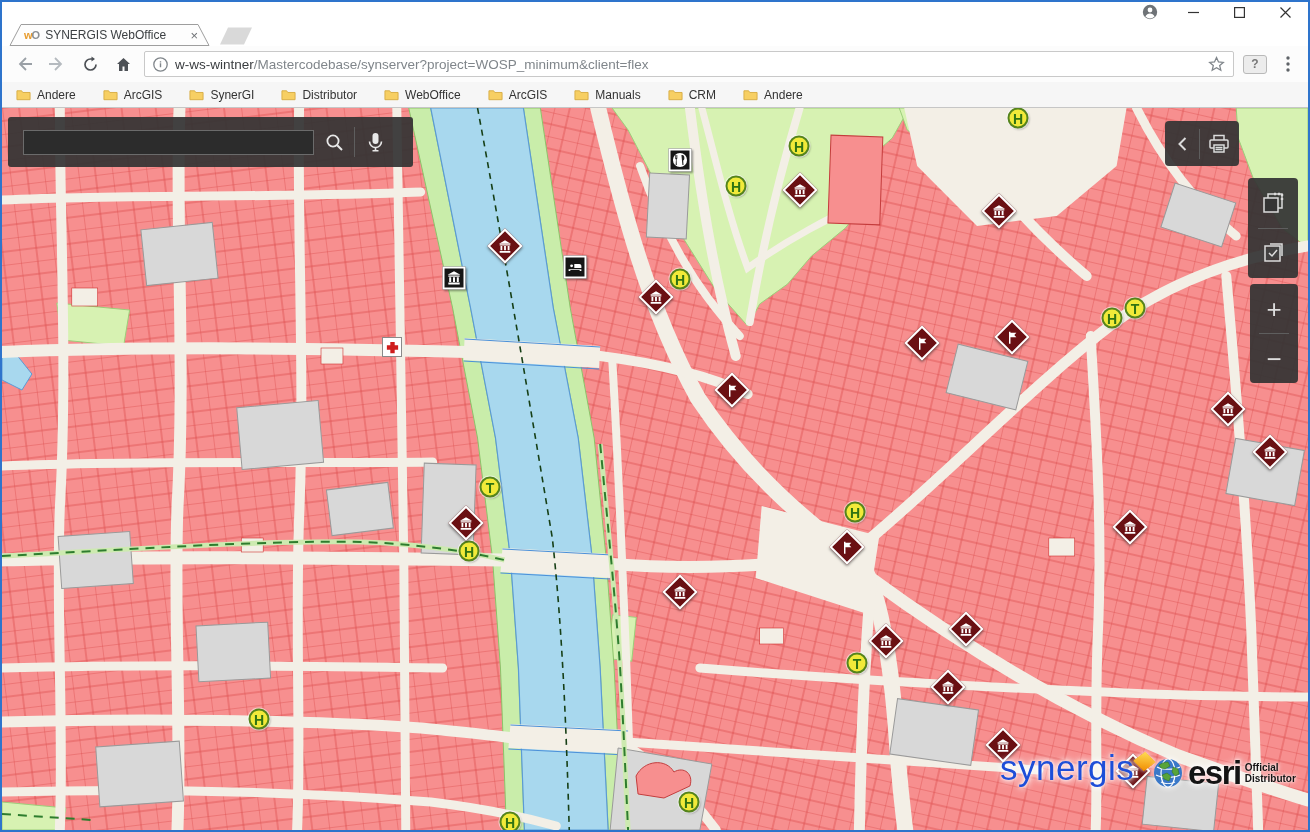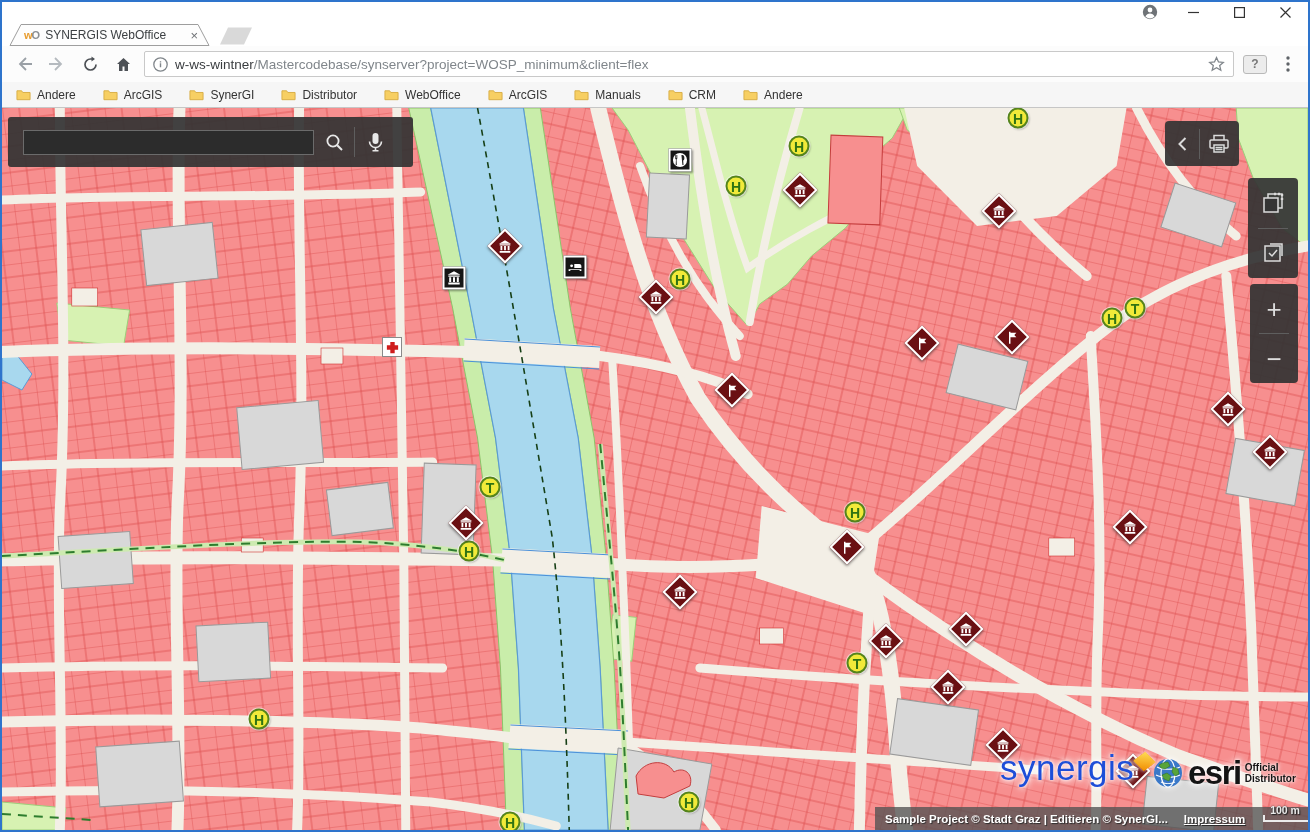--- a/index.html
+++ b/index.html
@@ -556,22 +556,14 @@
         <ellipse cx="16" cy="16" rx="7" ry="14" fill="none" stroke="#fff" stroke-width="1.2"></ellipse>
         <path d="M7 8c3-2 6-3 9-3l2 4-5 3-4-1zM10 18l5-2 4 3-2 5-5-2zM21 10l5 2 1 5-4 2-3-4z" fill="#58a43a" stroke="#2c6e1e" stroke-width="0.5"></path>
       </svg>
       <span class="esri-text">esri</span>
       <span class="esri-sub">
         <div>Official</div>
         <div>Distributor</div>
       </span>
     </div>
 
-    <div class="statusbar">
-      <span class="attr-text">Sample Project © Stadt Graz | Editieren © SynerGI...</span>
-      <span class="impressum">Impressum</span>
-      <span class="scale">
-        <span class="scale-label">100 m</span>
-        <span class="scale-line" style="display:block"></span>
-      </span>
-    </div>
   </div>
 </div>
 
 </body></html>

